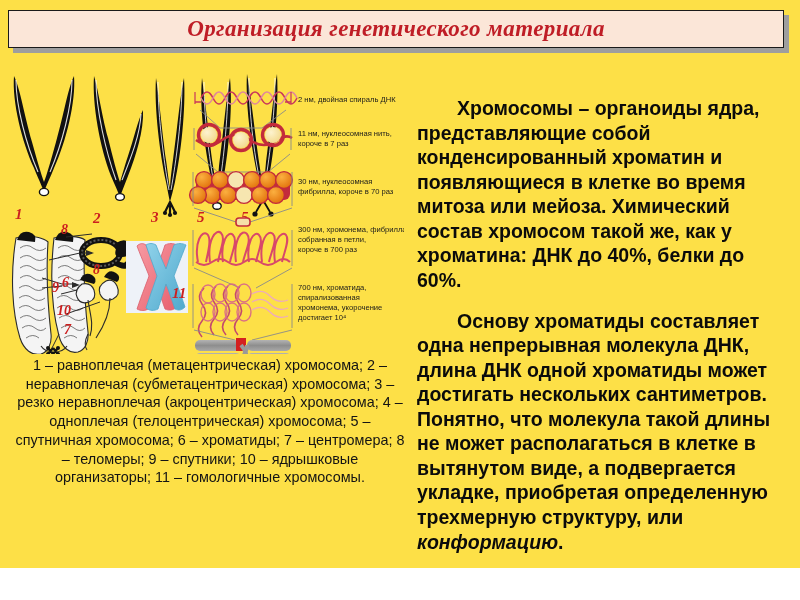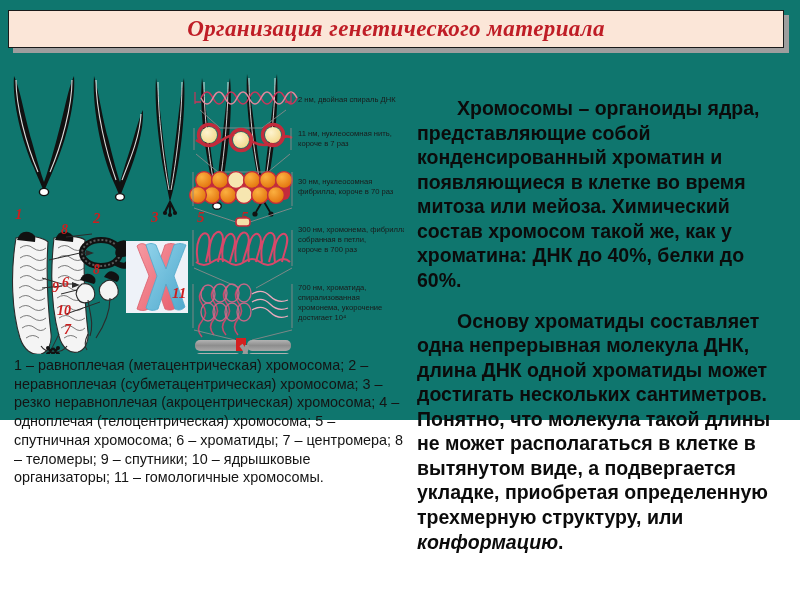--- a/index.html
+++ b/index.html
@@ -11,22 +11,22 @@
   body {
     width: 800px;
     height: 600px;
     overflow: hidden;
     font-family: "Liberation Sans", sans-serif;
     color: #000000;
   }
   .slide {
     position: relative;
     width: 800px;
-    height: 420px;
-    background: #0f766e;
+    height: 568px;
+    background: #fde047;
   }
 
   
   .title-bar {
     position: absolute;
     left: 8px;
     top: 10px;
     width: 776px;
     height: 38px;
     background: #fbe6d8;
@@ -59,21 +59,21 @@
 
   
   .caption {
     position: absolute;
     left: 14px;
     top: 356px;
     width: 392px;
     font-size: 14.4px;
     line-height: 1.30;
     color: #141414;
-    text-align: left;
+    text-align: center;
   }
 
   
   .body-col {
     position: absolute;
     left: 417px;
     top: 96px;
     width: 372px;
   }
   .body-col p {

